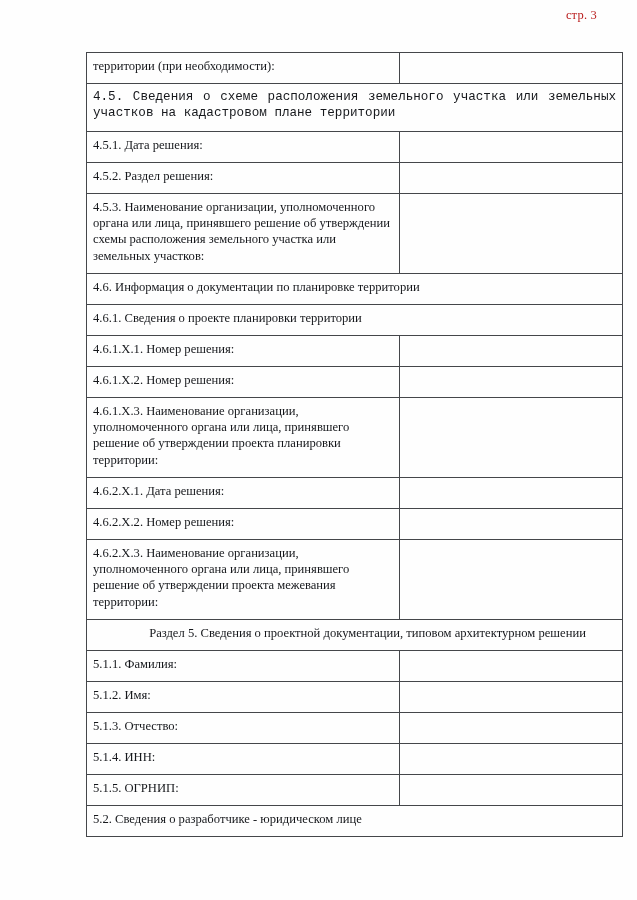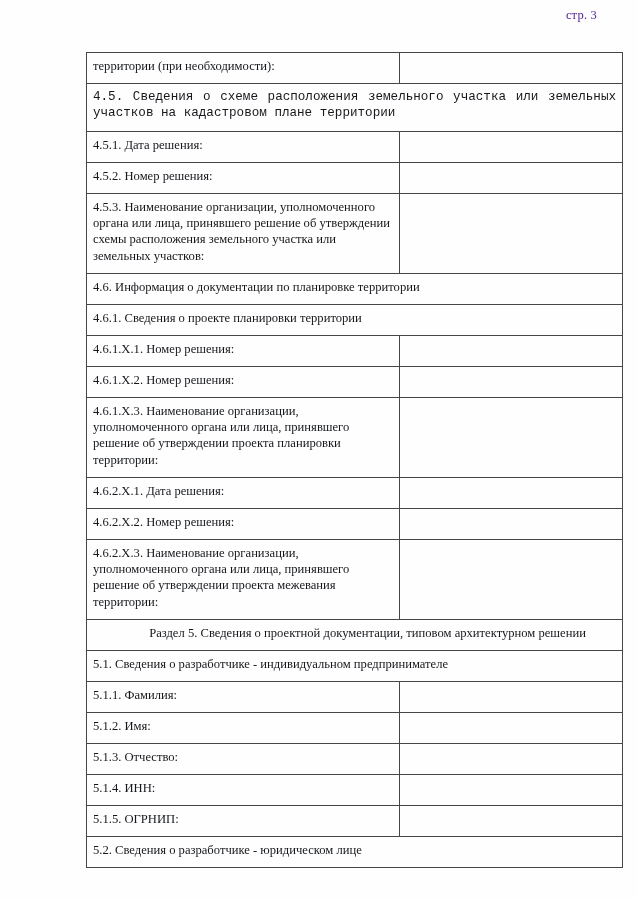--- a/index.html
+++ b/index.html
@@ -20,21 +20,21 @@
     width: 637px;
     height: 900px;
     background: #fefefe;
   }
   .page-number {
     position: absolute;
     top: 8px;
     right: 40px;
     font-size: 12.5px;
     letter-spacing: 0.2px;
-    color: #4c1d95;
+    color: #b91c1c;
     font-family: "Liberation Serif", "DejaVu Serif", serif;
   }
   .doc-table {
     position: absolute;
     left: 86px;
     top: 52px;
     width: 512px;
     border-collapse: collapse;
     table-layout: fixed;
   }
@@ -91,21 +91,21 @@
       <tr>
         <td class="full justify r-two" colspan="2">4.5. Сведения о схеме расположения земельного участка или земельных участков на кадастровом плане территории</td>
       </tr>
 
       <tr>
         <td class="label r-single">4.5.1. Дата решения:</td>
         <td class="value r-single"></td>
       </tr>
 
       <tr>
-        <td class="label r-single">4.5.2. Номер решения:</td>
+        <td class="label r-single">4.5.2. Раздел решения:</td>
         <td class="value r-single"></td>
       </tr>
 
       <tr>
         <td class="label tall-1">4.5.3. Наименование организации, уполномоченного органа или лица, принявшего решение об утверждении схемы расположения земельного участка или земельных участков:</td>
         <td class="value tall-1"></td>
       </tr>
 
       <tr>
         <td class="full r-single" colspan="2">4.6. Информация о документации по планировке территории</td>
@@ -143,23 +143,20 @@
 
       <tr>
         <td class="label tall-3">4.6.2.X.3. Наименование организации, уполномоченного органа или лица, принявшего решение об утверждении проекта межевания территории:</td>
         <td class="value tall-3"></td>
       </tr>
 
       <tr>
         <td class="full center-indent r-single" colspan="2">Раздел 5. Сведения о проектной документации, типовом архитектурном решении</td>
       </tr>
 
-      <tr>
-        <td class="full r-single" colspan="2">5.1. Сведения о разработчике - индивидуальном предпринимателе</td>
-      </tr>
 
       <tr>
         <td class="label r-single">5.1.1. Фамилия:</td>
         <td class="value r-single"></td>
       </tr>
 
       <tr>
         <td class="label r-single">5.1.2. Имя:</td>
         <td class="value r-single"></td>
       </tr>

